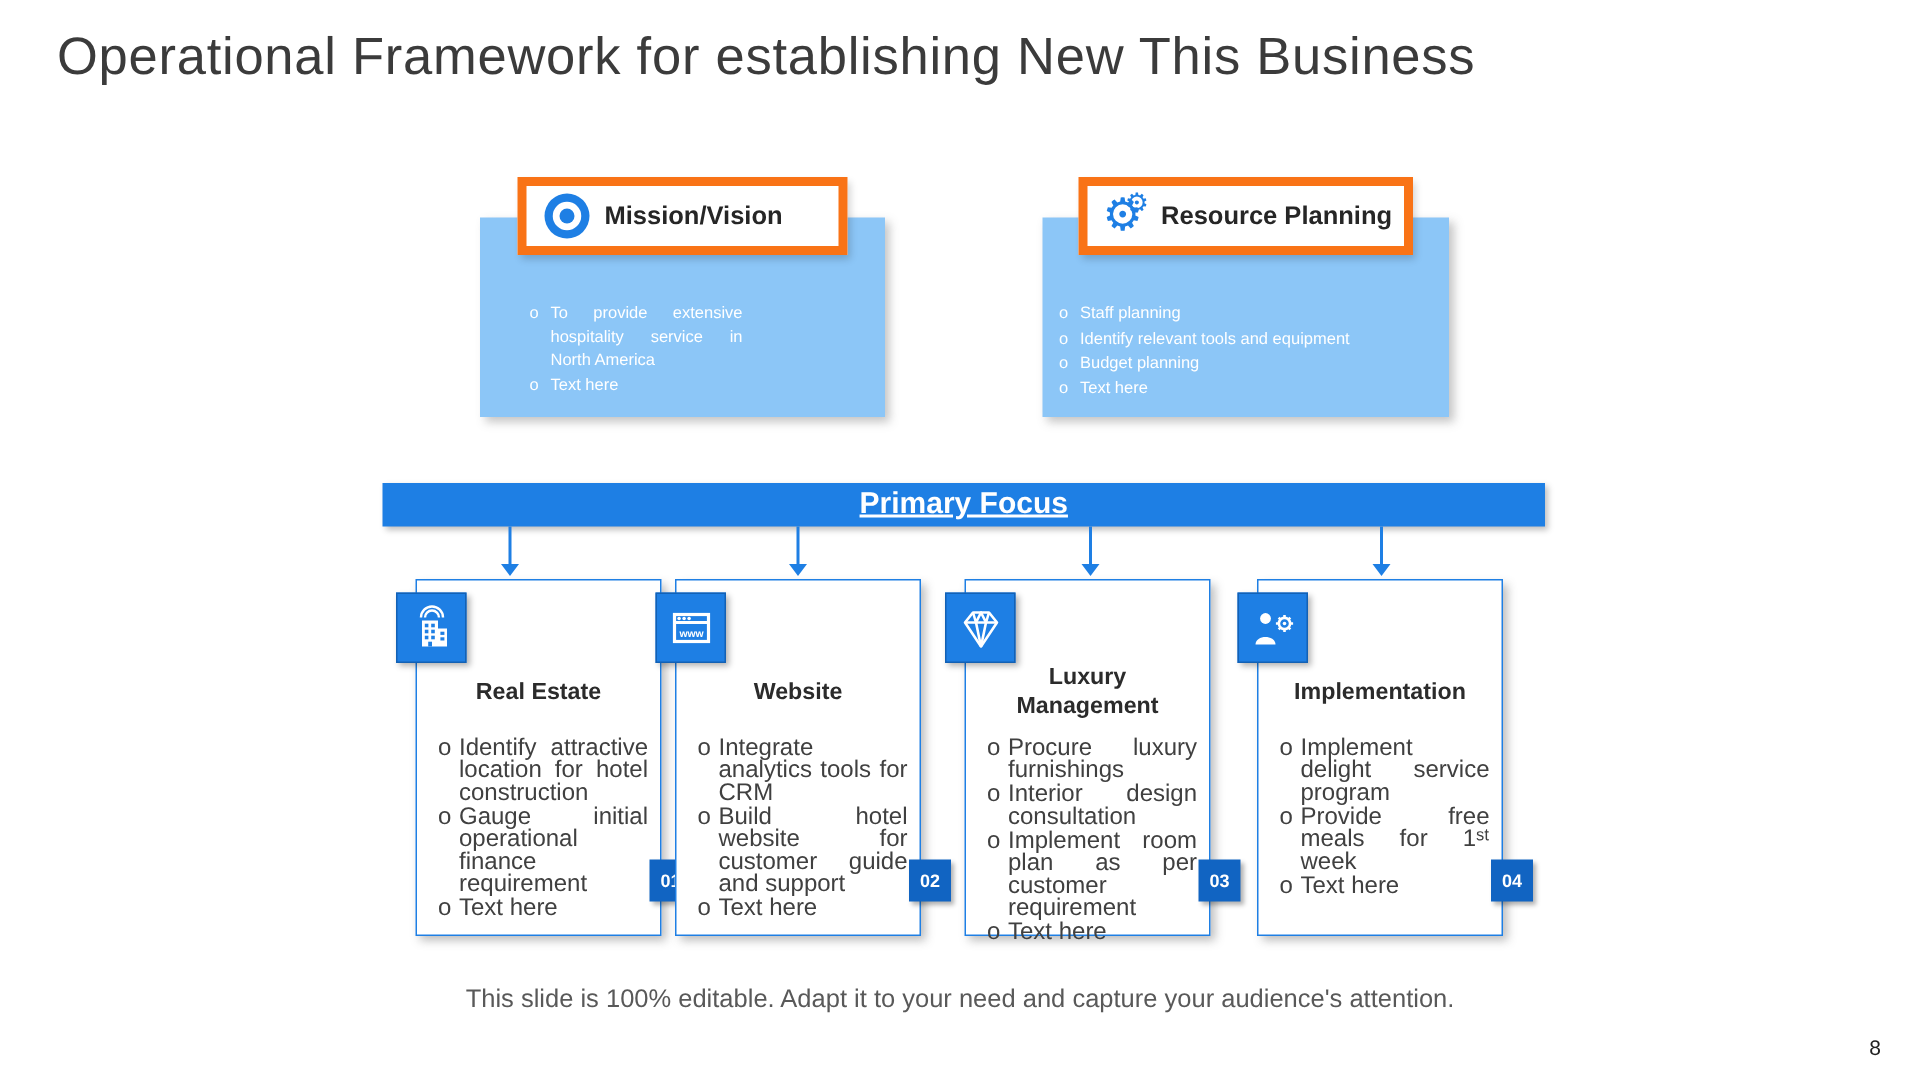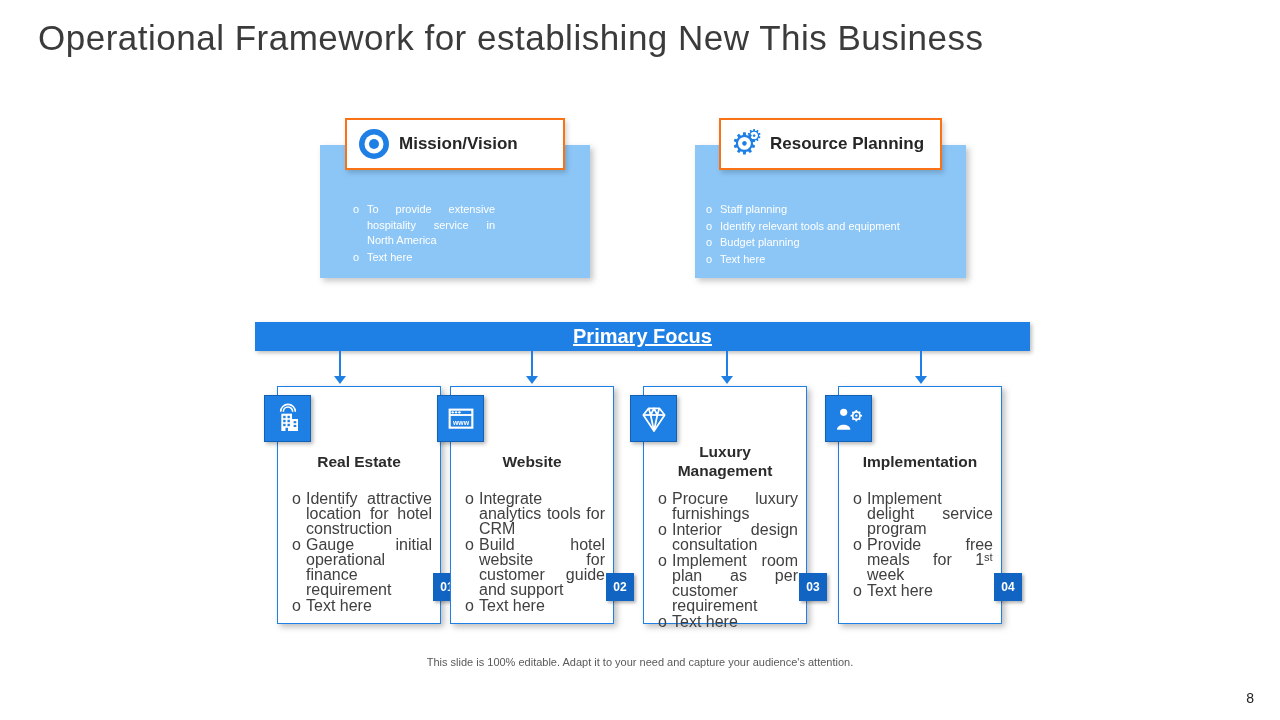--- a/index.html
+++ b/index.html
@@ -8,21 +8,21 @@
 
   
   .slide-title{position:absolute;left:38px;top:18px;margin:0;font-size:35px;font-weight:400;
                color:#3b3b3b;letter-spacing:.5px;white-space:nowrap;}
 
   
   .blue-panel{position:absolute;background:#8cc6f7;box-shadow:3px 3px 6px rgba(90,90,90,.35);}
   .mv-panel{left:320px;top:145px;width:270px;height:133px;}
   .rp-panel{left:695px;top:145px;width:271px;height:133px;}
 
-  .card-header{position:absolute;background:#ffffff;border:2px solid #f97316;
+  .card-header{position:absolute;background:#ffffff;border:6px solid #f97316;
                box-shadow:2px 3px 5px rgba(0,0,0,.18);display:flex;align-items:center;
                gap:8px;padding:0 10px;box-sizing:border-box;}
   .mv-header{left:345px;top:118px;width:220px;height:52px;}
   .rp-header{left:719px;top:118px;width:223px;height:52px;}
   .hdr-title{font-weight:bold;font-size:17px;color:#262626;white-space:nowrap;}
   .hdr-icon{display:flex;align-items:center;justify-content:center;flex:0 0 auto;}
   .gear-a{font-size:30px;line-height:30px;color:#1e7fe4;font-family:"DejaVu Sans",sans-serif;}
   .gear-b{font-size:18px;line-height:18px;color:#1e7fe4;margin-left:-12px;margin-top:-16px;
           font-family:"DejaVu Sans",sans-serif;}
 
@@ -60,21 +60,21 @@
   .step3 .step-title span{max-width:112px;}
   .step-bullets{position:absolute;top:104px;left:14px;right:8px;color:#404040;
                 font-size:16px;line-height:15px;}
   .step-bullets li{margin-bottom:2px;padding-left:13px;}
   .step-num{position:absolute;right:-21px;top:186px;width:28px;height:28px;background:#1164c2;
             color:#fff;font-weight:bold;font-size:12px;display:flex;align-items:center;
             justify-content:center;box-shadow:2px 2px 3px rgba(0,0,0,.3);}
 
   
   .footer{position:absolute;left:0;right:0;top:656px;text-align:center;color:#595959;
-          font-size:11px;}
+          font-size:17px;}
   .page-num{position:absolute;right:26px;top:690px;color:#222;font-size:14px;}
 </style>
 </head>
 <body>
 
 <div class="page">
 
   <h1 class="slide-title">Operational Framework for establishing New This Business</h1>
 
   <div class="blue-panel mv-panel"></div>

